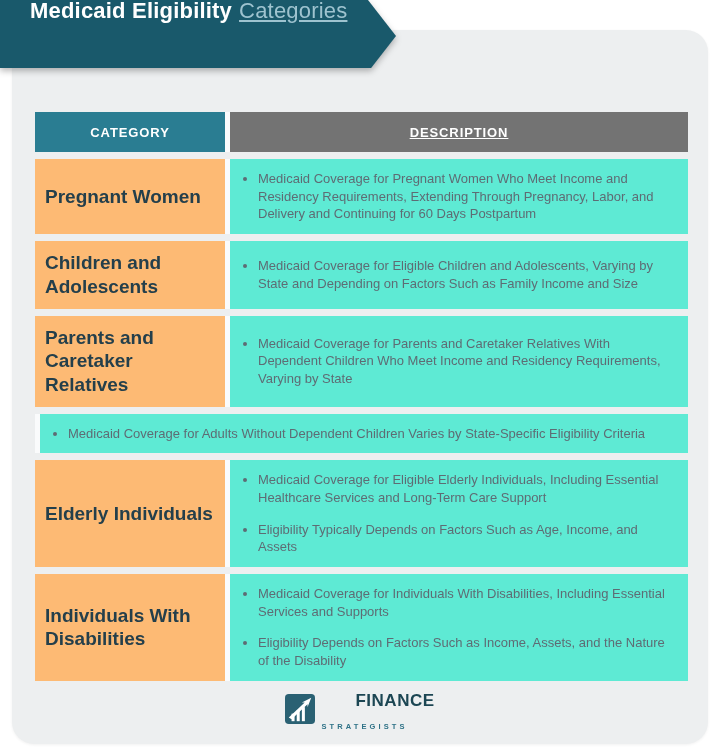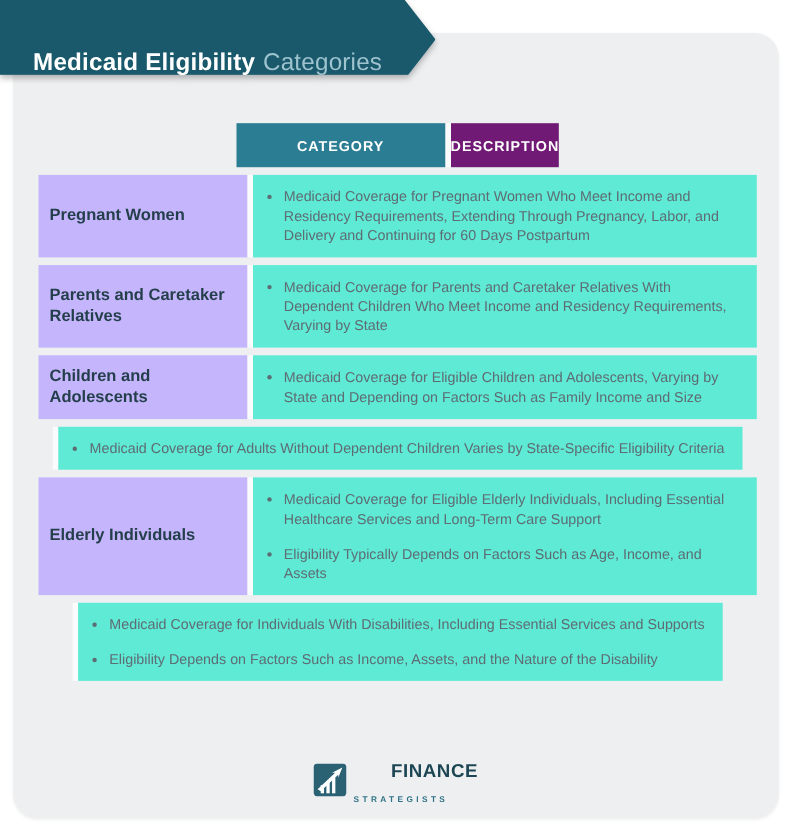--- a/index.html
+++ b/index.html
@@ -25,56 +25,55 @@
   
   .banner-wrap {
     position: absolute; top: 0; left: 0;
     filter: drop-shadow(0 3px 3px rgba(0,0,0,0.28));
     z-index: 5;
   }
   .banner {
     width: 396px; height: 68px;
     background: #19596b;
     clip-path: polygon(0 0, 368px 0, 396px 36px, 368px 72px, 0 72px);
-    display: flex; align-items: flex-end;
+    display: flex; align-items: flex-start;
     padding-left: 30px; box-sizing: border-box;
   }
   .banner h1 {
     margin: 0; font-size: 22px; line-height: 1;
     display: flex; gap: 7px; align-items: baseline;
     letter-spacing: 0.2px;
   }
   .t-bold  { color: #ffffff; font-weight: 700; }
-  .t-light { color: #9ec3cf; font-weight: 500; }
+  .t-light { color: #9ec3cf; font-weight: 500; text-decoration: underline; }
 
   
   .table {
     position: absolute;
     left: 35px; top: 112px; width: 653px;
     display: flex; flex-direction: column; gap: 7px;
     z-index: 2;
-    align-items: center;
   }
   .thead { display: flex; height: 40px; }
   .th {
     display: flex; align-items: center; justify-content: center;
     color: #ffffff; font-weight: 700; font-size: 13px;
     letter-spacing: 0.9px;
   }
   .th.cat  { width: 190px; background: #2a7d92; }
-  .th.desc { flex: 1; background: #701a75; }
+  .th.desc { flex: 1; background: #737373; text-decoration: underline; }
   .gapcol  { width: 5px; background: #fafbfc; flex: 0 0 5px; }
 
   .row { display: flex; align-items: stretch; }
   .cell.cat {
     width: 190px; box-sizing: border-box;
-    background: #c4b5fd;
+    background: #fdba74;
     display: flex; align-items: center;
     padding: 10px 12px 10px 10px;
-    font-weight: 700; font-size: 15px; line-height: 1.25;
+    font-weight: 700; font-size: 19px; line-height: 1.25;
     color: #243f4b;
   }
   .cell.desc {
     flex: 1; background: #5eead4;
     display: flex; align-items: center;
     box-sizing: border-box;
     padding: 11px 16px 11px 0;
   }
   .cell.desc ul {
     margin: 0; padding: 0 0 0 28px;
@@ -136,38 +135,38 @@
       <div class="gapcol"></div>
       <div class="cell desc">
         <ul>
           <li>Medicaid Coverage for Pregnant Women Who Meet Income and Residency Requirements, Extending Through Pregnancy, Labor, and Delivery and Continuing for 60 Days Postpartum</li>
         </ul>
       </div>
     </div>
 
     <div class="row">
       <div class="cell cat">
+        <span>Children and Adolescents</span>
+      </div>
+      <div class="gapcol"></div>
+      <div class="cell desc">
+        <ul>
+          <li>Medicaid Coverage for Eligible Children and Adolescents, Varying by State and Depending on Factors Such as Family Income and Size</li>
+        </ul>
+      </div>
+    </div>
+
+    <div class="row">
+      <div class="cell cat">
         <span>Parents and Caretaker Relatives</span>
       </div>
       <div class="gapcol"></div>
       <div class="cell desc">
         <ul>
           <li>Medicaid Coverage for Parents and Caretaker Relatives With Dependent Children Who Meet Income and Residency Requirements, Varying by State</li>
-        </ul>
-      </div>
-    </div>
-
-    <div class="row">
-      <div class="cell cat">
-        <span>Children and Adolescents</span>
-      </div>
-      <div class="gapcol"></div>
-      <div class="cell desc">
-        <ul>
-          <li>Medicaid Coverage for Eligible Children and Adolescents, Varying by State and Depending on Factors Such as Family Income and Size</li>
         </ul>
       </div>
     </div>
 
     <div class="row">
       <div class="gapcol"></div>
       <div class="cell desc">
         <ul>
           <li>Medicaid Coverage for Adults Without Dependent Children Varies by State-Specific Eligibility Criteria</li>
         </ul>
@@ -181,20 +180,23 @@
       <div class="gapcol"></div>
       <div class="cell desc">
         <ul>
           <li>Medicaid Coverage for Eligible Elderly Individuals, Including Essential Healthcare Services and Long-Term Care Support</li>
           <li>Eligibility Typically Depends on Factors Such as Age, Income, and Assets</li>
         </ul>
       </div>
     </div>
 
     <div class="row">
+      <div class="cell cat">
+        <span>Individuals With Disabilities</span>
+      </div>
       <div class="gapcol"></div>
       <div class="cell desc">
         <ul>
           <li>Medicaid Coverage for Individuals With Disabilities, Including Essential Services and Supports</li>
           <li>Eligibility Depends on Factors Such as Income, Assets, and the Nature of the Disability</li>
         </ul>
       </div>
     </div>
 
   </div>

